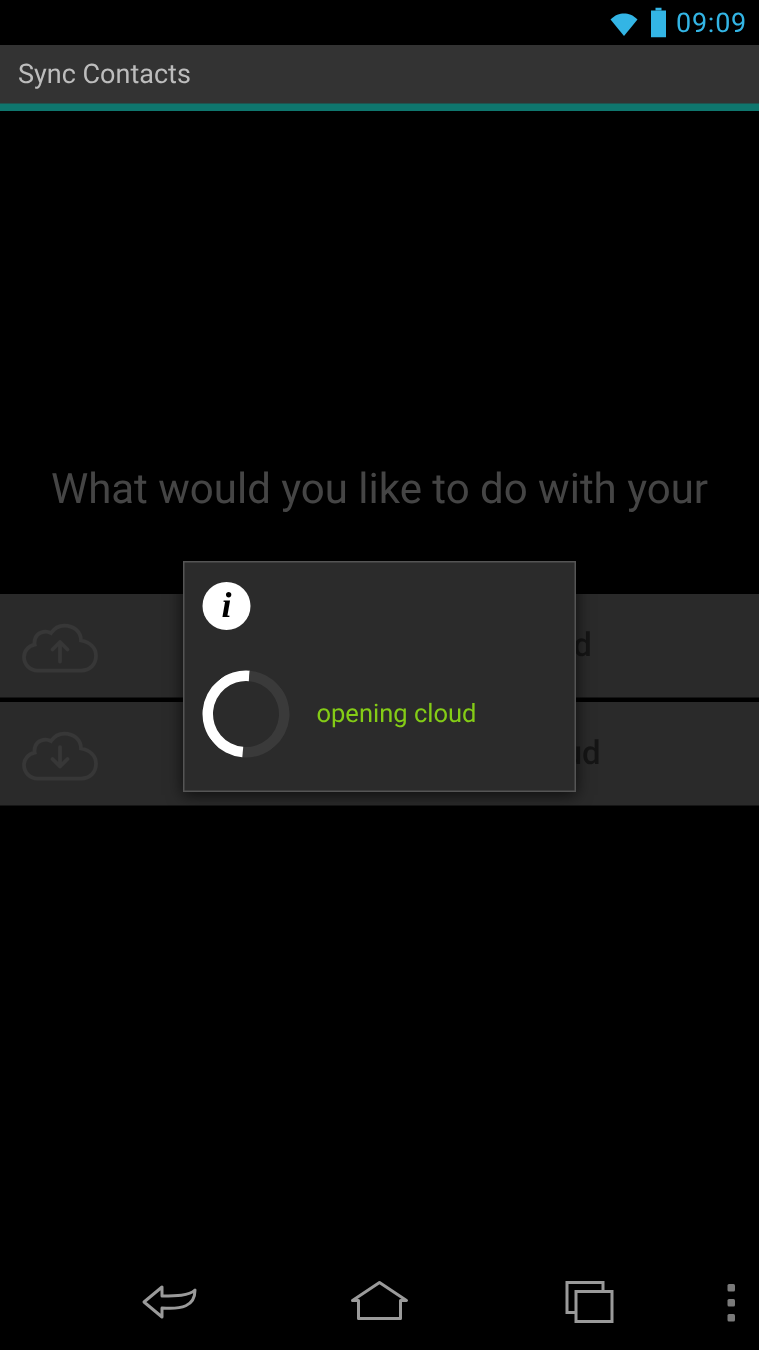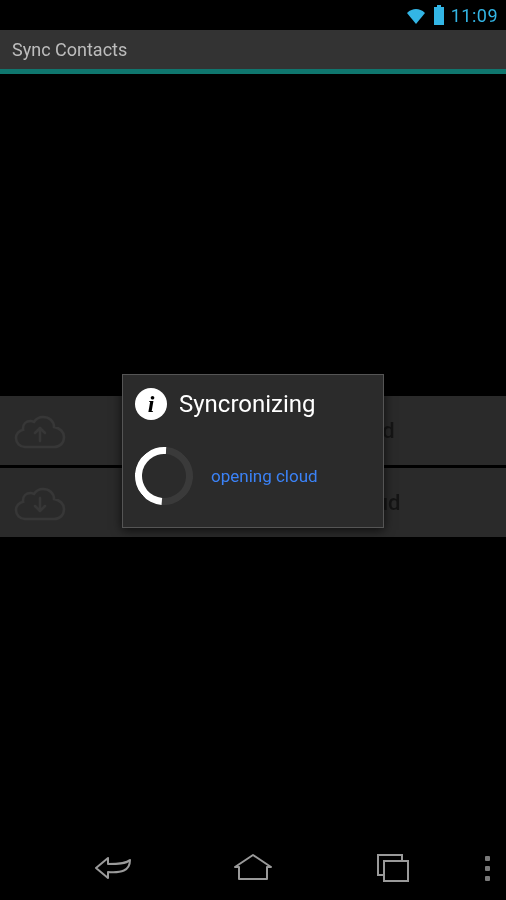--- a/index.html
+++ b/index.html
@@ -142,21 +142,21 @@
     .spinner {
       width: 58px;
       height: 58px;
       border-radius: 50%;
       border: 7px solid #3a3a3a;
       border-right-color: #fff;
       border-bottom-color: #fff;
       transform: rotate(140deg);
     }
     .dialog-message {
-      color: #3b82f6;
+      color: #84cc16;
       font-size: 17px;
     }
     
     .nav-bar {
       position: absolute;
       bottom: 0;
       width: 100%;
       height: 64px;
       background: #000;
       display: flex;
@@ -199,30 +199,31 @@
     <svg width="22" height="18" viewBox="0 0 22 18">
       <path d="M11 18 L2 7 C5 4 8 3 11 3 C14 3 17 4 20 7 Z" fill="#33b5e5"></path>
     </svg>
   </span>
   <span class="battery-icon">
     <svg width="12" height="20" viewBox="0 0 12 20">
       <rect x="4" y="0" width="4" height="2" fill="#33b5e5"></rect>
       <rect x="1" y="2" width="10" height="18" fill="#33b5e5"></rect>
     </svg>
   </span>
-  <span class="status-time">11:09</span>
+  <span class="status-time">09:09</span>
 </div>
 
 <div class="action-bar">
   <span class="action-bar-title">Sync Contacts</span>
 </div>
 
 <div class="main-content">
   <div class="overlay"></div>
 
+  <div class="prompt-text">What would you like to do with your</div>
 
   <div class="button-group">
     <div class="cloud-button">
       <span>
         <svg width="52" height="40" viewBox="0 0 52 40">
           <path d="M40 16 C40 10 35 6 29 6 C25 6 22 8 20 11 C19 10.5 18 10 16.5 10 C12 10 9 13 9 17.5 C9 18 9 18.3 9.1 18.7 C5 19.5 2 23 2 27 C2 32 6 36 11 36 L40 36 C46 36 50 32 50 26 C50 21 46 17 40 16 Z" fill="none" stroke="#6e6e6e" stroke-width="2.5"></path>
           <path d="M26 30 L26 17 M21 22 L26 17 L31 22" fill="none" stroke="#6e6e6e" stroke-width="2.5" stroke-linecap="round" stroke-linejoin="round"></path>
         </svg>
       </span>
       <span class="cloud-button-label">Send Contacts to Cloud</span>
@@ -235,21 +236,20 @@
           <path d="M26 15 L26 28 M21 23 L26 28 L31 23" fill="none" stroke="#6e6e6e" stroke-width="2.5" stroke-linecap="round" stroke-linejoin="round"></path>
         </svg>
       </span>
       <span class="cloud-button-label">Get Contacts from Cloud</span>
     </div>
   </div>
 
   <div class="dialog">
     <div class="dialog-header">
       <span class="info-icon">i</span>
-      <span class="dialog-title">Syncronizing</span>
     </div>
     <div class="dialog-body">
       <div class="spinner"></div>
       <span class="dialog-message">opening cloud</span>
     </div>
   </div>
 </div>
 
 <div class="nav-bar">
   <div class="nav-item">

